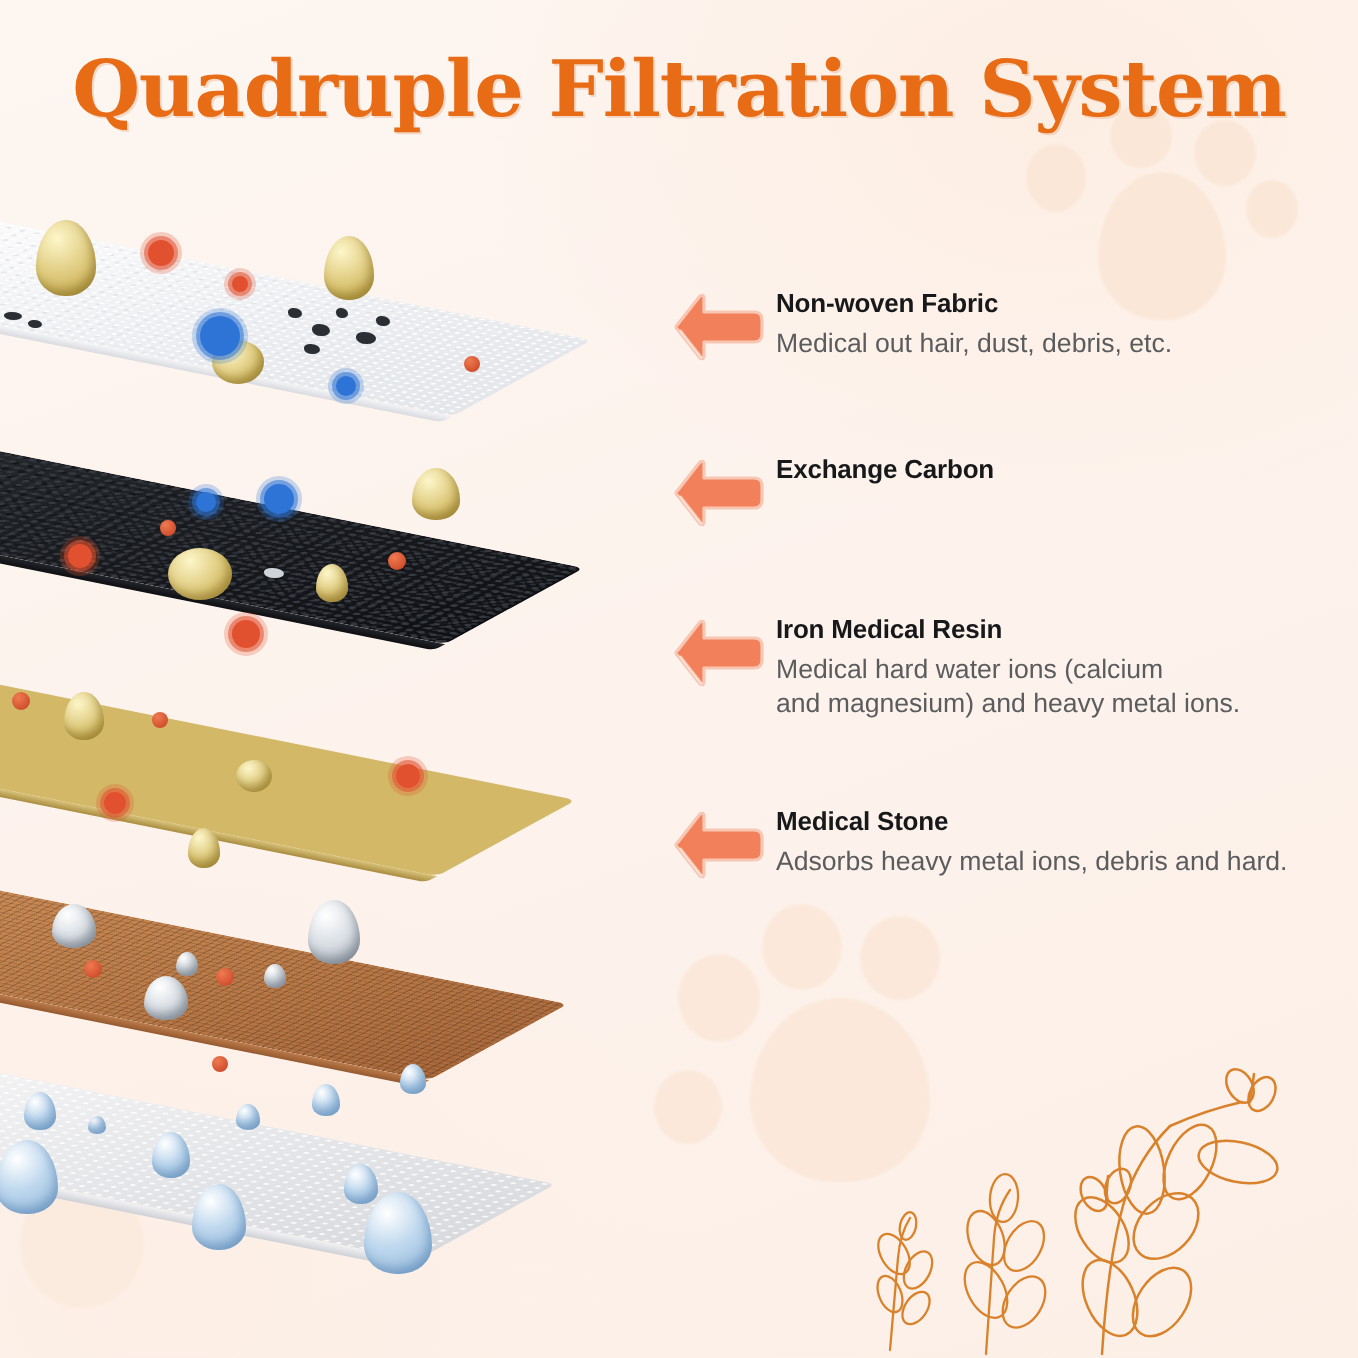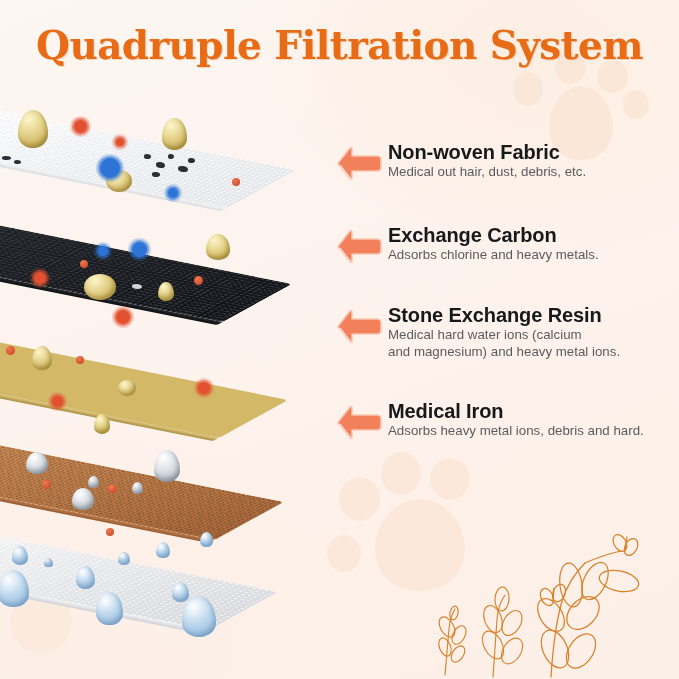--- a/index.html
+++ b/index.html
@@ -95,21 +95,21 @@
      background:radial-gradient(circle at 35% 25%,#ffffff,#d8dde3 50%,#9aa3ad 100%);
      box-shadow:inset -2px -3px 5px rgba(70,80,95,.4);}
 
   
   #labels{position:absolute;left:336px;top:130px;width:343px;}
   .row{position:absolute;left:0;width:343px;display:flex;align-items:flex-start;}
   .arrow-wrap{width:52px;flex:0 0 52px;padding-top:4px;}
   .arrow{display:block;}
   .txt{flex:1;}
   .hd{
-    font-family:"Liberation Sans",sans-serif;font-weight:bold;font-size:20px;
+    font-family:"Liberation Sans",sans-serif;font-weight:bold;font-size:13px;
     color:#17181a;letter-spacing:-0.1px;line-height:20px;margin:0 0 2px 0;
   }
   .ds{
     font-family:"Liberation Sans",sans-serif;font-weight:normal;font-size:13.3px;
     color:#5b5c5e;line-height:16.5px;margin:0;white-space:pre-line;
   }
 
   
   #botanicals{position:absolute;right:6px;bottom:0;width:250px;height:190px;}
 </style>
@@ -249,47 +249,46 @@
 
     <div class="row" style="top:95px;">
       <div class="arrow-wrap">
         <svg class="arrow" width="47" height="35" viewBox="0 0 47 35" aria-hidden="true">
           <path d="M16 3 L16 10 L41 10 Q45 10 45 14 L45 21 Q45 25 41 25 L16 25 L16 32 Q16 34 14 33 L3 19 Q1 17.5 3 16 L14 2 Q16 1 16 3 Z" fill="#f2805a" stroke="#f7c7b4" stroke-width="1.6" stroke-linejoin="round"></path>
           <path d="M15 33 L4 19" stroke="#ffffff" stroke-width="1.4" opacity=".55" fill="none"></path>
         </svg>
       </div>
       <div class="txt">
         <p class="hd">Exchange Carbon</p>
-        <p class="ds">Adsorbs chlorine and heavy metals.</p>
       </div>
     </div>
 
     <div class="row" style="top:175px;">
       <div class="arrow-wrap">
         <svg class="arrow" width="47" height="35" viewBox="0 0 47 35" aria-hidden="true">
           <path d="M16 3 L16 10 L41 10 Q45 10 45 14 L45 21 Q45 25 41 25 L16 25 L16 32 Q16 34 14 33 L3 19 Q1 17.5 3 16 L14 2 Q16 1 16 3 Z" fill="#f2805a" stroke="#f7c7b4" stroke-width="1.6" stroke-linejoin="round"></path>
           <path d="M15 33 L4 19" stroke="#ffffff" stroke-width="1.4" opacity=".55" fill="none"></path>
         </svg>
       </div>
       <div class="txt">
-        <p class="hd">Stone Exchange Resin</p>
+        <p class="hd">Iron Medical Resin</p>
         <p class="ds">Medical hard water ions (calcium
 and magnesium) and heavy metal ions.</p>
       </div>
     </div>
 
     <div class="row" style="top:271px;">
       <div class="arrow-wrap">
         <svg class="arrow" width="47" height="35" viewBox="0 0 47 35" aria-hidden="true">
           <path d="M16 3 L16 10 L41 10 Q45 10 45 14 L45 21 Q45 25 41 25 L16 25 L16 32 Q16 34 14 33 L3 19 Q1 17.5 3 16 L14 2 Q16 1 16 3 Z" fill="#f2805a" stroke="#f7c7b4" stroke-width="1.6" stroke-linejoin="round"></path>
           <path d="M15 33 L4 19" stroke="#ffffff" stroke-width="1.4" opacity=".55" fill="none"></path>
         </svg>
       </div>
       <div class="txt">
-        <p class="hd">Medical Iron</p>
+        <p class="hd">Medical Stone</p>
         <p class="ds">Adsorbs heavy metal ions, debris and hard.</p>
       </div>
     </div>
 
   </div>
 
   <div id="botanicals">
     <svg width="250" height="190" viewBox="0 0 250 190" aria-hidden="true">
       <g fill="none" stroke="#d9822b" stroke-width="1.15" stroke-linecap="round">
 

